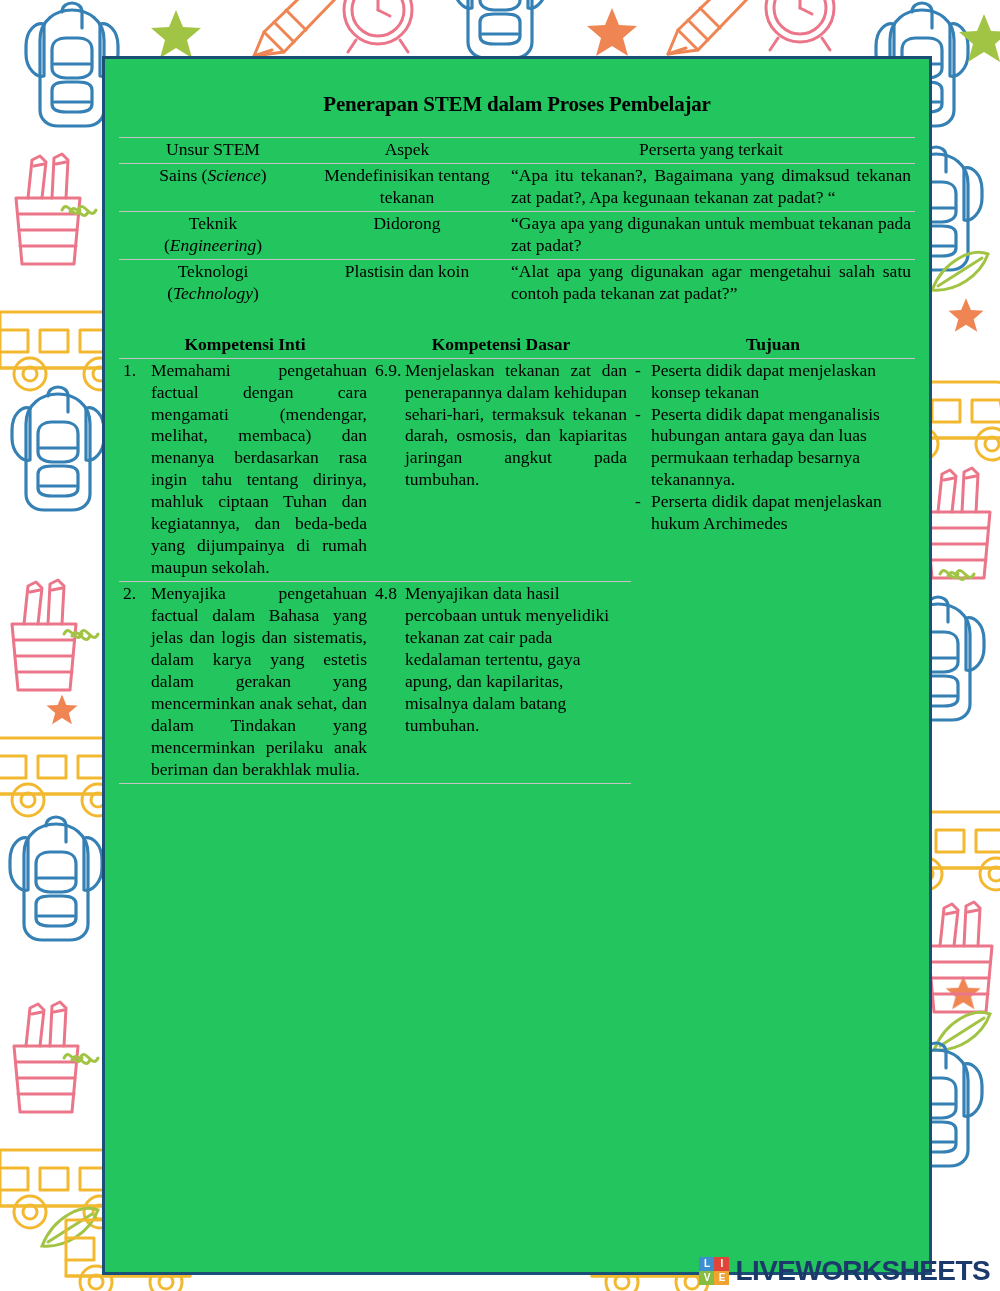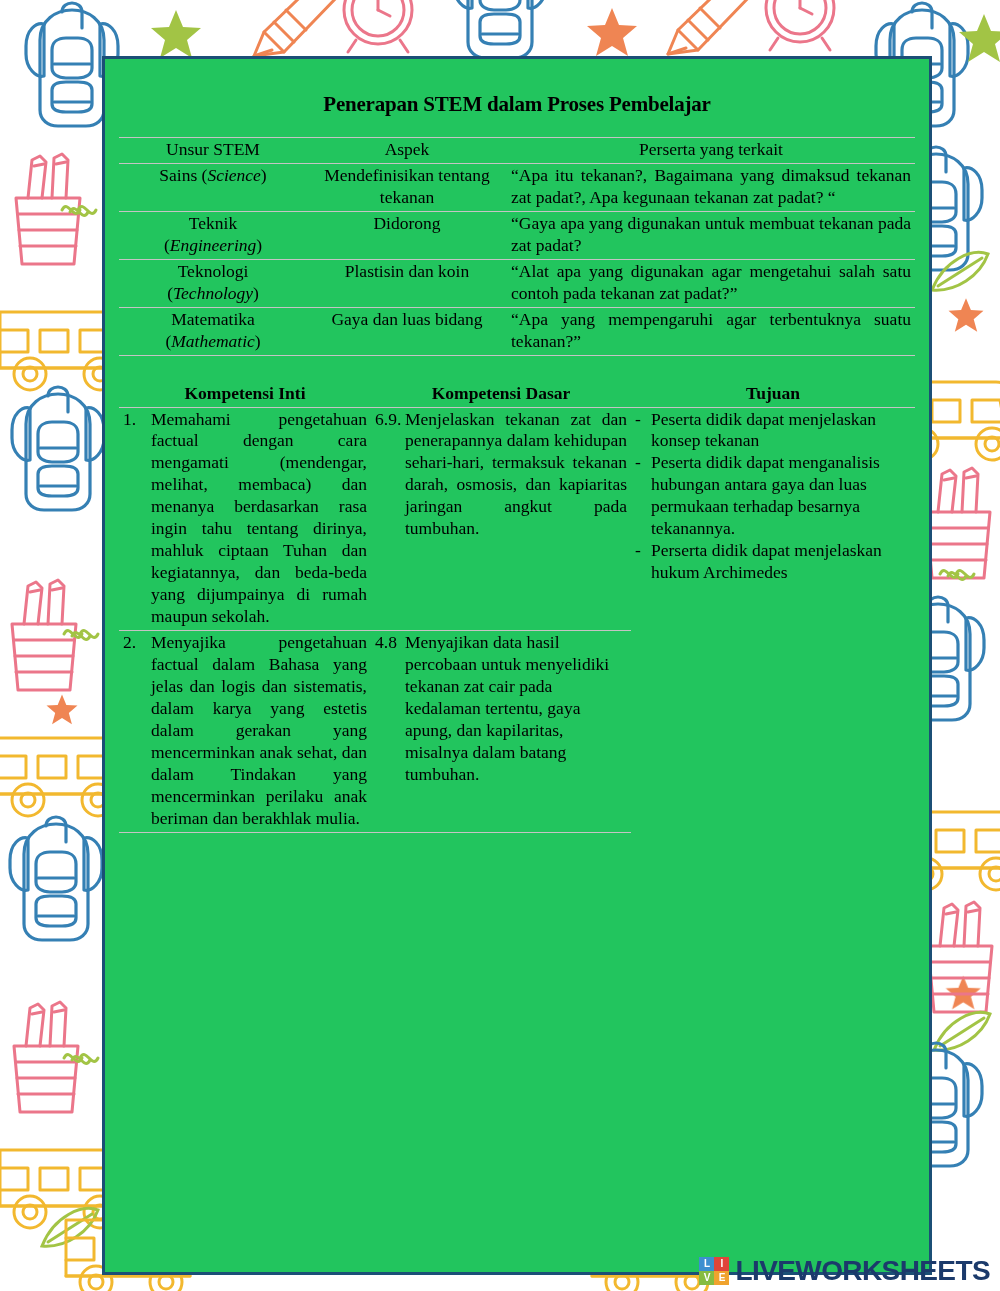--- a/index.html
+++ b/index.html
@@ -318,27 +318,20 @@
           </td>
           <td class="ctr rule-top">Didorong</td>
           <td class="just rule-top">“Gaya apa yang digunakan untuk membuat tekanan pada zat padat?</td>
         </tr>
         <tr>
           <td class="ctr rule-top">
             <span>Teknologi</span><br>(<em class="sci">Technology</em>)
           </td>
           <td class="ctr rule-top">Plastisin dan koin</td>
           <td class="just rule-top">“Alat apa yang digunakan agar mengetahui salah satu contoh pada tekanan zat padat?”</td>
-        </tr>
-        <tr>
-          <td class="ctr rule-top rule-bot">
-            <span>Matematika</span><br>(<em class="sci">Mathematic</em>)
-          </td>
-          <td class="ctr rule-top rule-bot">Gaya dan luas bidang</td>
-          <td class="just rule-top rule-bot">“Apa yang mempengaruhi agar terbentuknya suatu tekanan?”</td>
         </tr>
       </tbody>
     </table>
 
     <div class="table-gap"></div>
 
     <table class="wtable" id="kompetensi-table">
       <colgroup>
         <col class="k1">
           <col class="k2">

